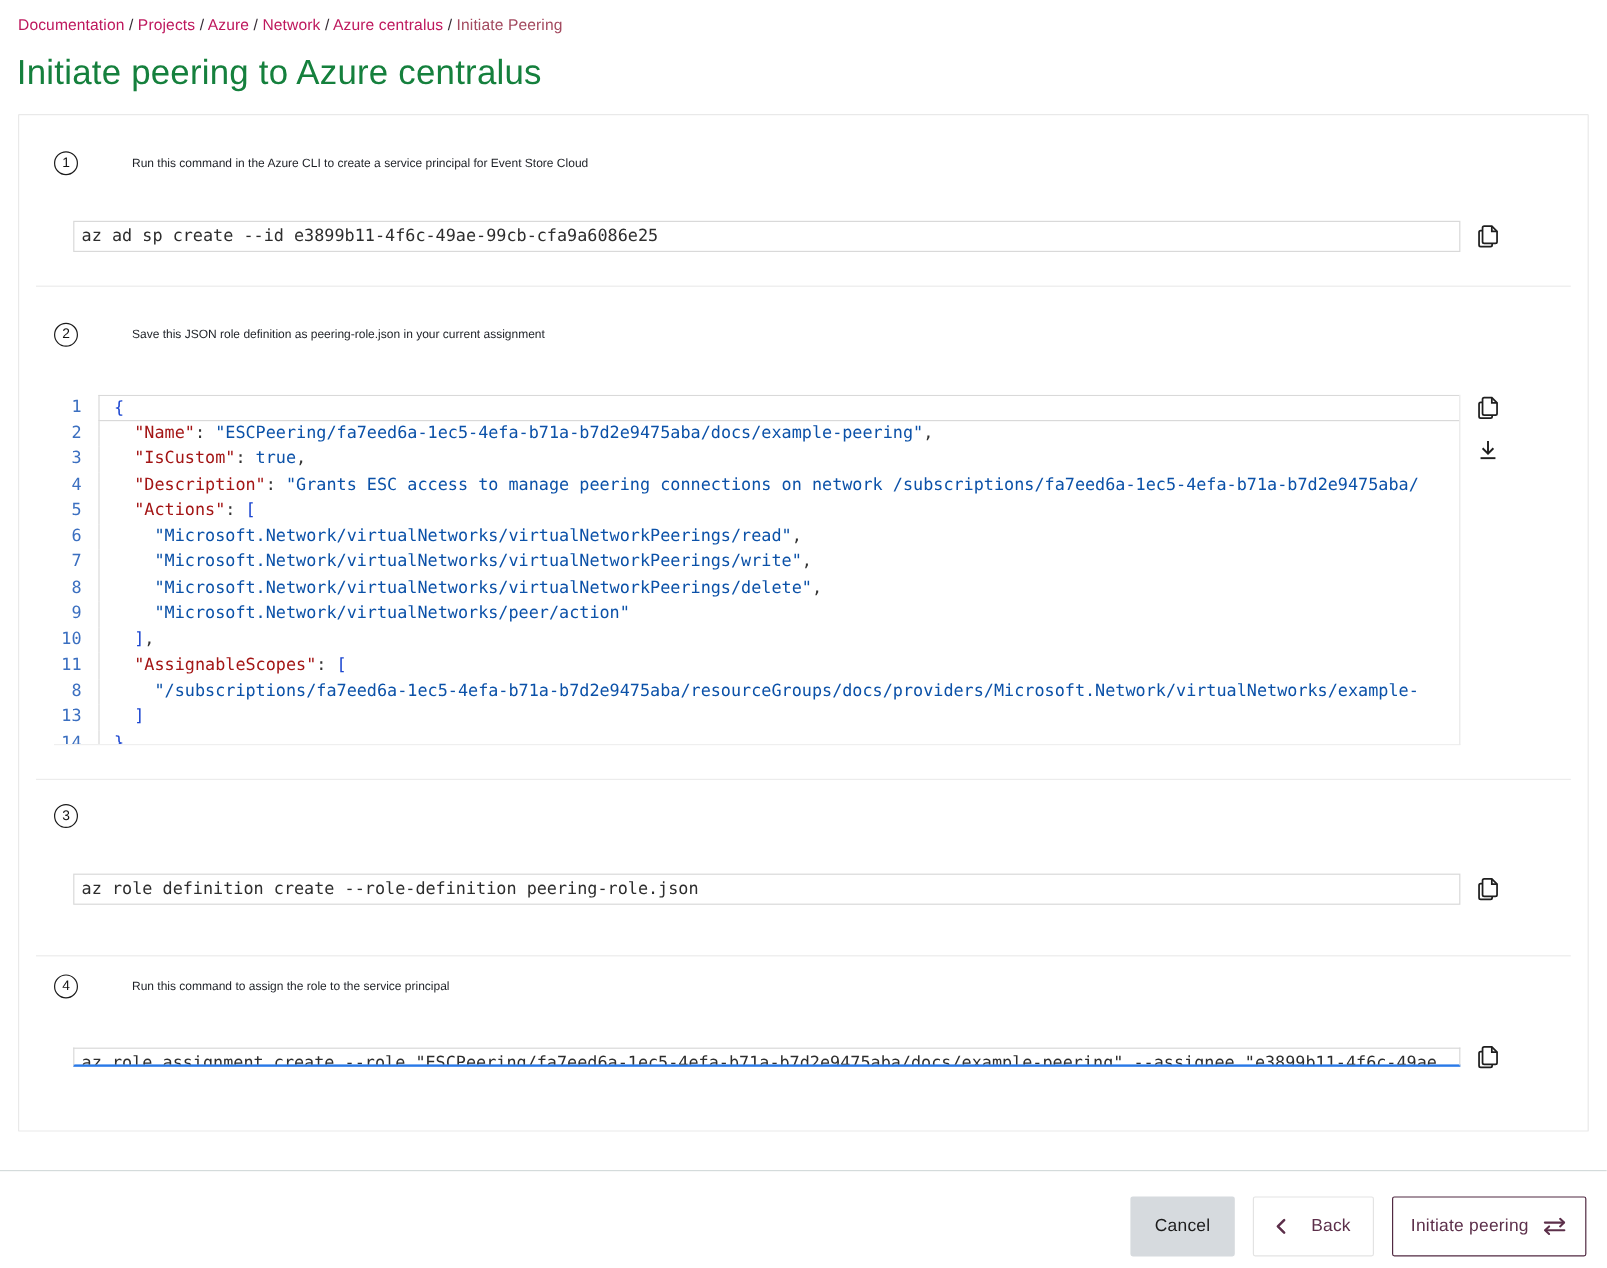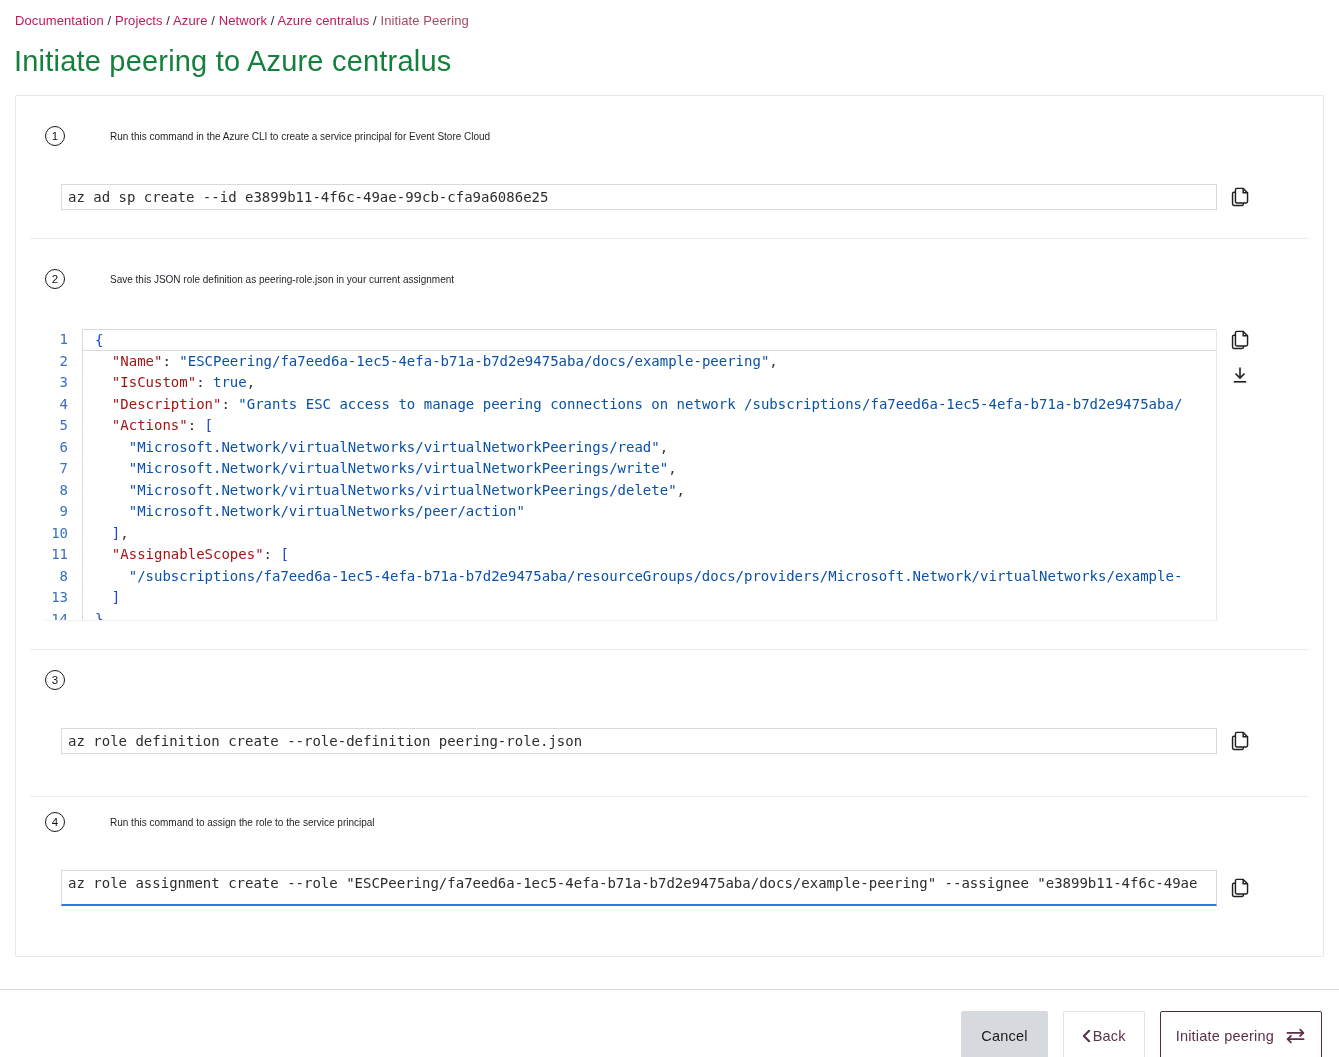--- a/index.html
+++ b/index.html
@@ -24,21 +24,21 @@
   .step-row { display: flex; align-items: center; gap: 13px; }
   .step-circle { width: 20px; height: 20px; border: 1.3px solid #1a1a1a; border-radius: 50%;
     display: flex; align-items: center; justify-content: center; font-size: 11.5px; font-weight: 500; color: #111; flex: none; }
   .step-text { font-size: 10px; color: #1d2026; margin-left: 32px; }
 
   
   .code-row { display: flex; align-items: center; margin: 38px 0 0 16px; }
   .code-input { flex: 1; height: 26px; line-height: 24px; border: 1px solid #d9d9d9; background: #fff;
     font-family: "DejaVu Sans Mono", monospace; font-size: 14px; color: #2d2d2d;
     padding: 0 8px 0 6px; white-space: pre; overflow: hidden; }
-  .code-input.underlined { border-bottom: 2px solid #2979e8; height: 36px; }
+  .code-input.underlined { border-bottom: 2px solid #2979e8; height: 16px; }
   .icon-btn { background: none; border: none; cursor: pointer; width: 20px; padding: 0; margin-left: 13px; display: block; }
   .icon-btn svg { display: block; }
 
   
   .json-block { display: flex; align-items: flex-start; margin: 40px 0 0 0; }
   .json-editor { flex: 1; height: 292px; overflow: hidden; font-family: "DejaVu Sans Mono", monospace;
     font-size: 14px; border-right: 1px solid #e8e8e8; border-bottom: 1px solid #efefef; }
   .code-line { display: flex; line-height: 21.5px; height: 21.5px; }
   .gutter { width: 37px; flex: none; text-align: right; padding-right: 14px; color: #3b6fc0; }
   .line-code { flex: 1; border-left: 1px solid #d9d9d9; padding-left: 12px; white-space: pre; overflow: hidden; }
@@ -49,21 +49,21 @@
   .tok-p { color: #333333; }
   .json-icons { width: 20px; margin-left: 13px; display: flex; flex-direction: column; gap: 14px; }
   .json-icons .icon-btn { margin-left: 0; }
 
   
   .footer-divider { margin-top: 32px; border: none; border-top: 1px solid #d4dbdb; width: 100%; }
   .footer { display: flex; justify-content: flex-end; align-items: center; gap: 15px; padding: 21px 17px 0 0; }
   .btn { height: 50px; font-size: 14.5px; font-family: "Liberation Sans", sans-serif; cursor: pointer;
     border-radius: 2px; letter-spacing: .2px; display: flex; align-items: center; }
   .btn-cancel { background: #d6dade; border: none; color: #1b1b1b; padding: 0 20px; }
-  .btn-back { background: #fff; border: 1px solid #e3e3e3; color: #5c2f4a; padding: 0 18px; gap: 2px; }
+  .btn-back { background: #fff; border: 1px solid #e3e3e3; color: #5c2f4a; padding: 0 18px; gap: 21px; }
   .btn-primary { background: #fff; border: 1px solid #512a42; color: #5c2f4a; padding: 0 15px; gap: 11px; }
 </style>
 </head>
 <body>
 
 <nav class="breadcrumb"><a class="crumb">Documentation</a><span class="crumb-sep"> / </span><a class="crumb">Projects</a><span class="crumb-sep"> / </span><a class="crumb">Azure</a><span class="crumb-sep"> / </span><a class="crumb">Network</a><span class="crumb-sep"> / </span><a class="crumb">Azure centralus</a><span class="crumb-sep"> / </span><a class="crumb current">Initiate Peering</a></nav>
 
 <h1 class="page-title">Initiate peering to Azure centralus</h1>
 
 <div class="card">

